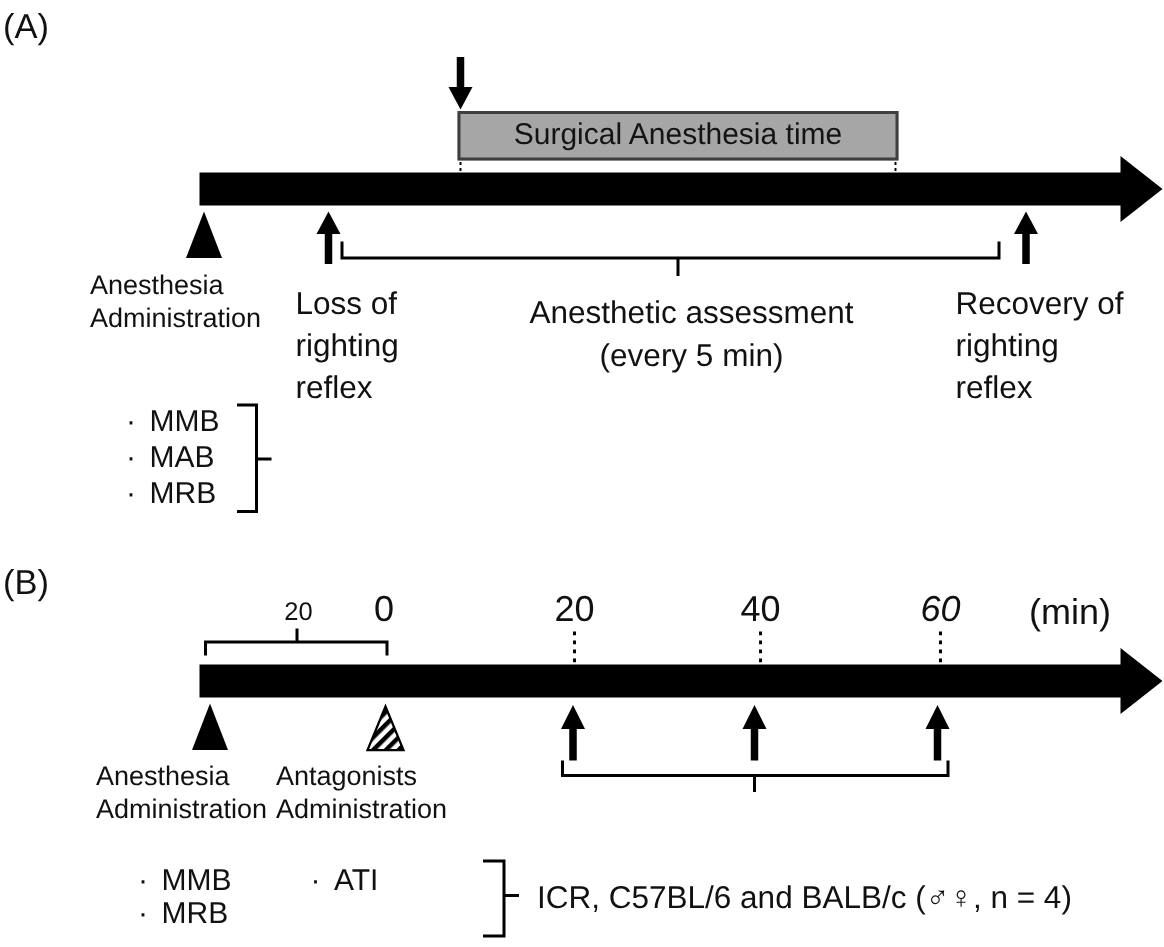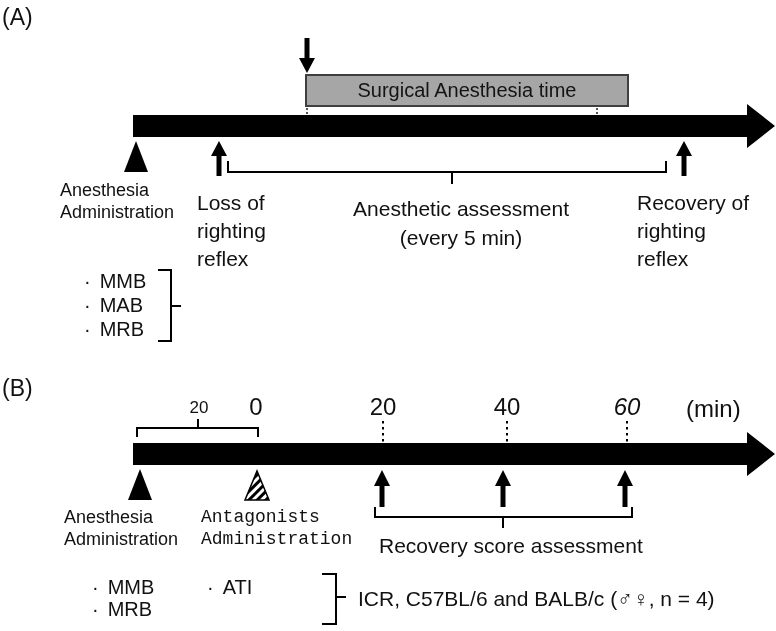--- a/index.html
+++ b/index.html
@@ -12,21 +12,21 @@
   .t{position:absolute;white-space:pre-line;line-height:1.25;}
   .c{text-align:center;}
   .panel-label{font-size:23px;}
   .big{font-size:21px;}
   .med{font-size:18px;line-height:22px;}
   .tick{font-size:24px;}
   .ticksm{font-size:17px;}
   .row{position:absolute;font-size:20px;white-space:nowrap;}
   .bullet{display:inline-block;margin-right:9px;}
   .graybox{
-    position:absolute;left:305px;top:74px;width:324px;height:33px;
+    position:absolute;left:305px;top:74px;width:294px;height:33px;
     display:flex;align-items:center;justify-content:center;
     border:2px solid #3f3f3f;box-sizing:border-box;font-size:20px;color:#141414;
   }
 </style>
 </head>
 <body>
 
 <div class="fig">
 
   <svg class="layer" width="776" height="631" viewBox="0 0 776 631">
@@ -132,24 +132,23 @@
   <div class="t tick c" style="left:236px;top:392px;width:40px;">0</div>
   <div class="t tick c" style="left:363px;top:392px;width:40px;">20</div>
   <div class="t tick c" style="left:487px;top:392px;width:40px;">40</div>
   <div class="t tick c" style="left:607px;top:392px;width:40px;font-style:italic;">60</div>
 
   <div class="t tick" style="left:686px;top:394px;">(min)</div>
 
   <div class="t med" style="left:64px;top:506px;">Anesthesia
 Administration</div>
 
-  <div class="t med" style="left:201px;top:506px;font-family:Liberation Mono, monospace;">Antagonists
+  <div class="t med" style="left:184px;top:506px;">Antagonists
 Administration</div>
 
-  <div class="t big" style="left:379px;top:533px;white-space:nowrap;">Recovery score assessment</div>
 
   <div class="row" style="left:92px;top:576px;">
     <span class="bullet">·</span><span>MMB</span>
   </div>
   <div class="row" style="left:92px;top:598px;">
     <span class="bullet">·</span><span>MRB</span>
   </div>
   <div class="row" style="left:207px;top:576px;">
     <span class="bullet">·</span><span>ATI</span>
   </div>

